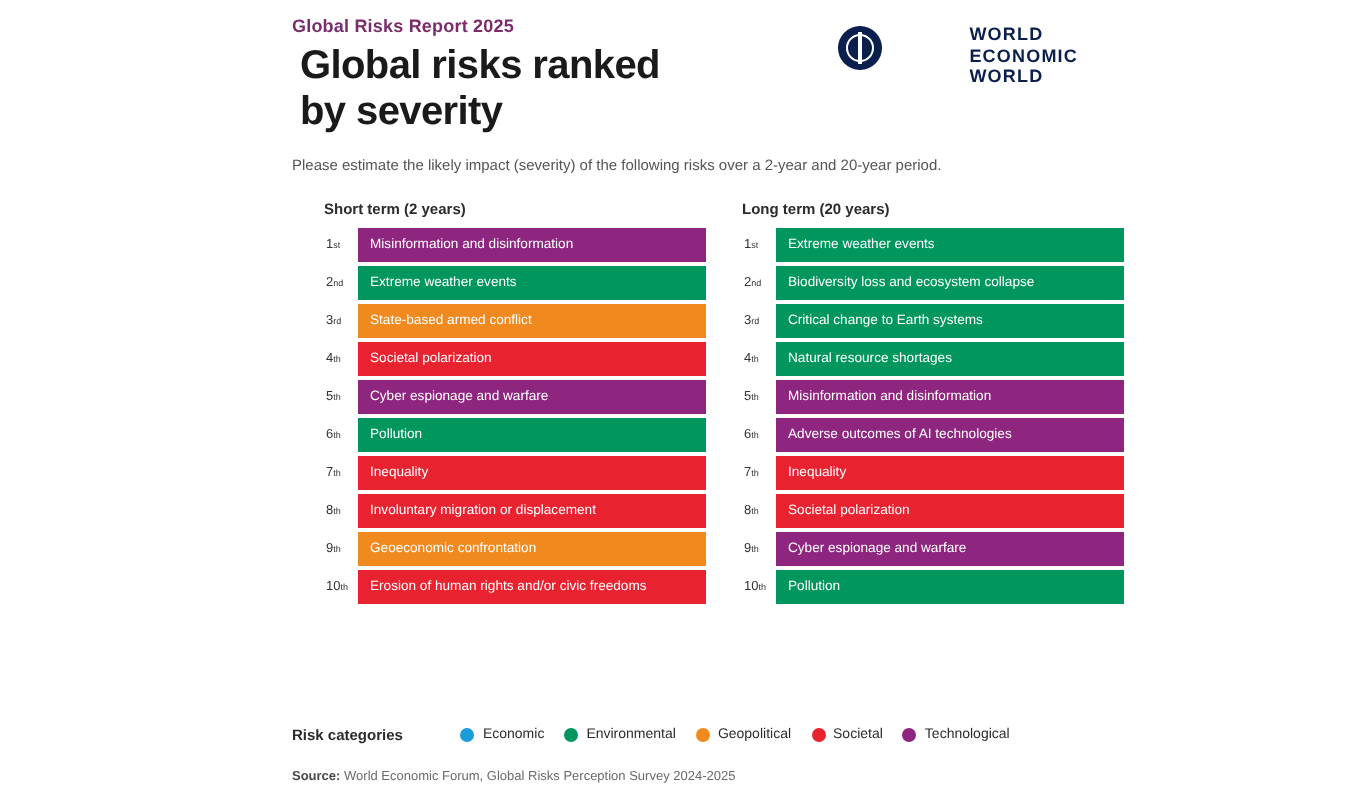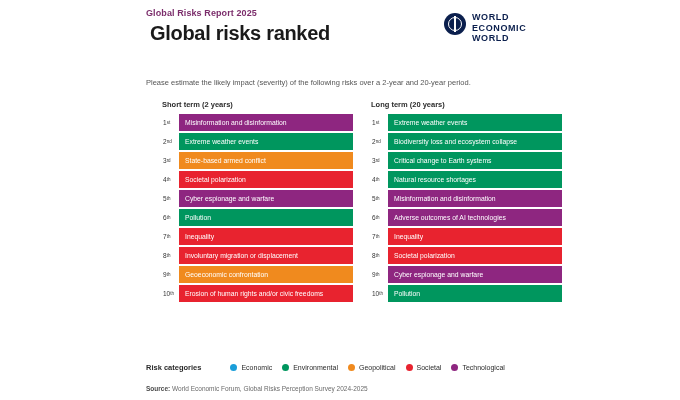--- a/index.html
+++ b/index.html
@@ -48,26 +48,27 @@
     top: 78px;
     width: 420px;
     font-size: 7.5px;
     color: #555555;
     line-height: 10px;
   }
 
   
   .logo {
     position: absolute;
-    right: 116px;
+    right: 141px;
     top: 12px;
     width: 120px;
     display: flex;
     align-items: flex-start;
     gap: 6px;
+    justify-content: space-between;
   }
   .logo-mark {
     width: 22px;
     height: 22px;
     border-radius: 50%;
     background: #0b1f4d;
     position: relative;
     flex: none;
     margin-top: 1px;
   }
@@ -189,20 +190,21 @@
 </style>
 </head>
 <body>
 
 <div class="page">
 
   <div class="content">
     <p class="eyebrow">Global Risks Report 2025</p>
     <h1 class="title">
       <span>Global risks ranked</span><br>
+      <span>by severity</span>
     </h1>
   </div>
 
   <div class="logo">
     <span class="logo-mark"></span>
     <span class="logo-text">
       <span>WORLD</span><br>
       <span>ECONOMIC</span><br>
       <span>WORLD</span>
     </span>

